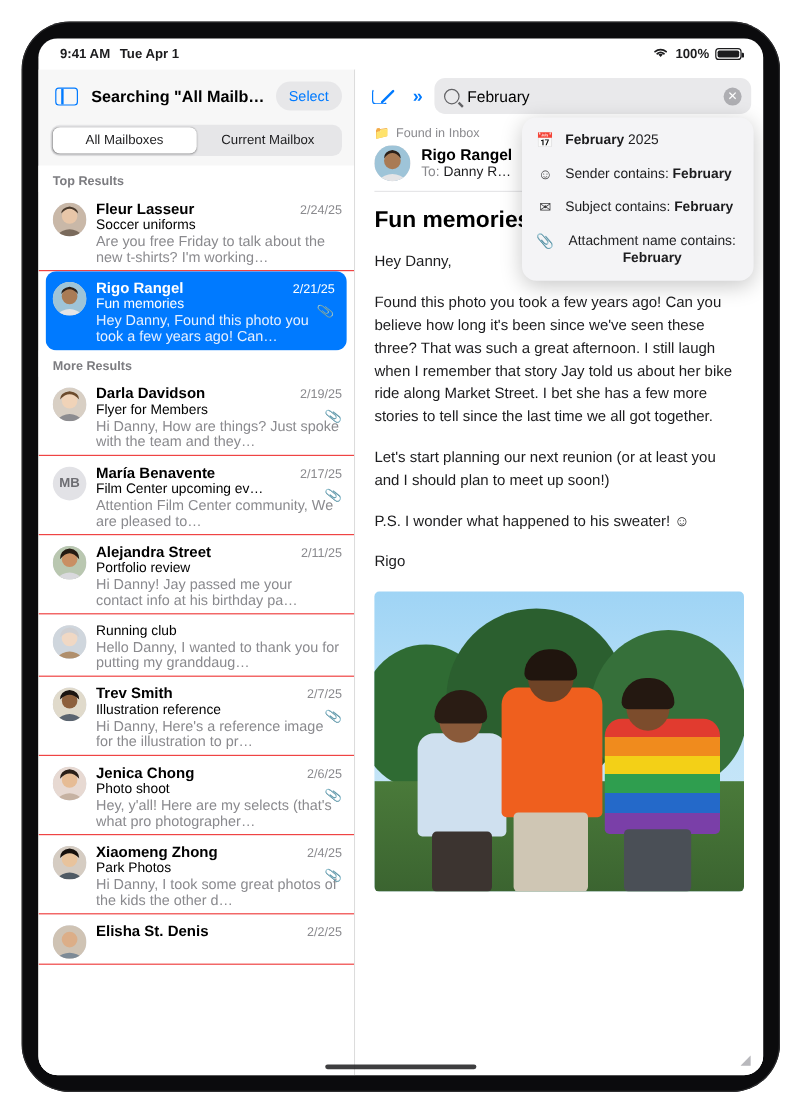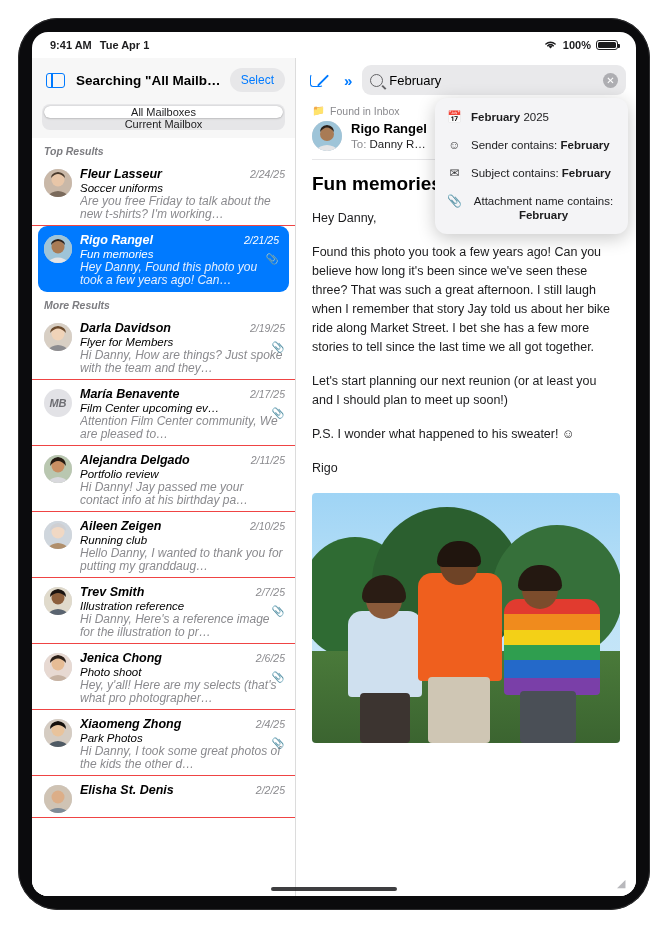--- a/index.html
+++ b/index.html
@@ -137,42 +137,40 @@
 
   
   #segmented {
     margin: 2px 10px 8px 10px;
     height: 26px;
     background: #e6e6e8;
     border-radius: 8px;
     display: flex;
     padding: 2px;
     box-sizing: border-box;
-    flex-direction: column;
   }
   #segmented .seg {
     flex: 1;
     display: flex;
     align-items: center;
     justify-content: center;
     font-size: 11px;
     color: #1c1c1e;
     border-radius: 6px;
   }
   #segmented .seg.active {
     background: #ffffff;
     box-shadow: 0 0 1px rgba(0,0,0,.3), 0 1px 2px rgba(0,0,0,.15);
   }
 
   #maillist {
     flex: 1;
     overflow: hidden;
     background: #ffffff;
     position: relative;
-    font-style: italic;
   }
   .section-head {
     font-size: 10.5px;
     font-weight: bold;
     color: #7c7c80;
     padding: 7px 12px 3px 12px;
     background: #ffffff;
   }
   .mail-row {
     display: flex;
@@ -613,42 +611,38 @@
             <div class="avatar">
               <svg class="face" viewBox="0 0 28 28">
                   <rect width="28" height="28" fill="#b9c7b0"></rect>
                   <circle cx="14" cy="11" r="6.5" fill="#c98f63"></circle>
                   <path d="M2 28 Q14 16 26 28 Z" fill="#d9d9dd"></path>
                   <path d="M6 11 Q14 1 22 11 Q22 3 14 2 Q6 3 6 11Z" fill="#241a12"></path>
                 </svg>
             </div>
             <div class="mail-main">
               <div class="mail-top">
-                <div class="mail-sender">Alejandra Delgado</div>
+                <div class="mail-sender">Alejandra Street</div>
                 <div class="mail-date">2/11/25</div>
               </div>
               <div class="mail-subject">Portfolio review</div>
               <div class="mail-preview">Hi Danny! Jay passed me your contact info at his birthday pa…</div>
             </div>
           </div>
 
           <div class="mail-row">
             <div class="avatar">
               <svg class="face" viewBox="0 0 28 28">
                   <rect width="28" height="28" fill="#cfd6dd"></rect>
                   <circle cx="14" cy="11" r="6.5" fill="#f0d8c4"></circle>
                   <path d="M2 28 Q14 16 26 28 Z" fill="#b08f6c"></path>
                   <path d="M6 10 Q14 2 22 10 Q22 3 14 2 Q6 3 6 10Z" fill="#cfcfd2"></path>
                 </svg>
             </div>
             <div class="mail-main">
-              <div class="mail-top">
-                <div class="mail-sender">Aileen Zeigen</div>
-                <div class="mail-date">2/10/25</div>
-              </div>
               <div class="mail-subject">Running club</div>
               <div class="mail-preview">Hello Danny, I wanted to thank you for putting my granddaug…</div>
             </div>
           </div>
 
           <div class="mail-row">
             <div class="avatar">
               <svg class="face" viewBox="0 0 28 28">
                   <rect width="28" height="28" fill="#e0dacb"></rect>
                   <circle cx="14" cy="11" r="6.5" fill="#8c5f3c"></circle>

